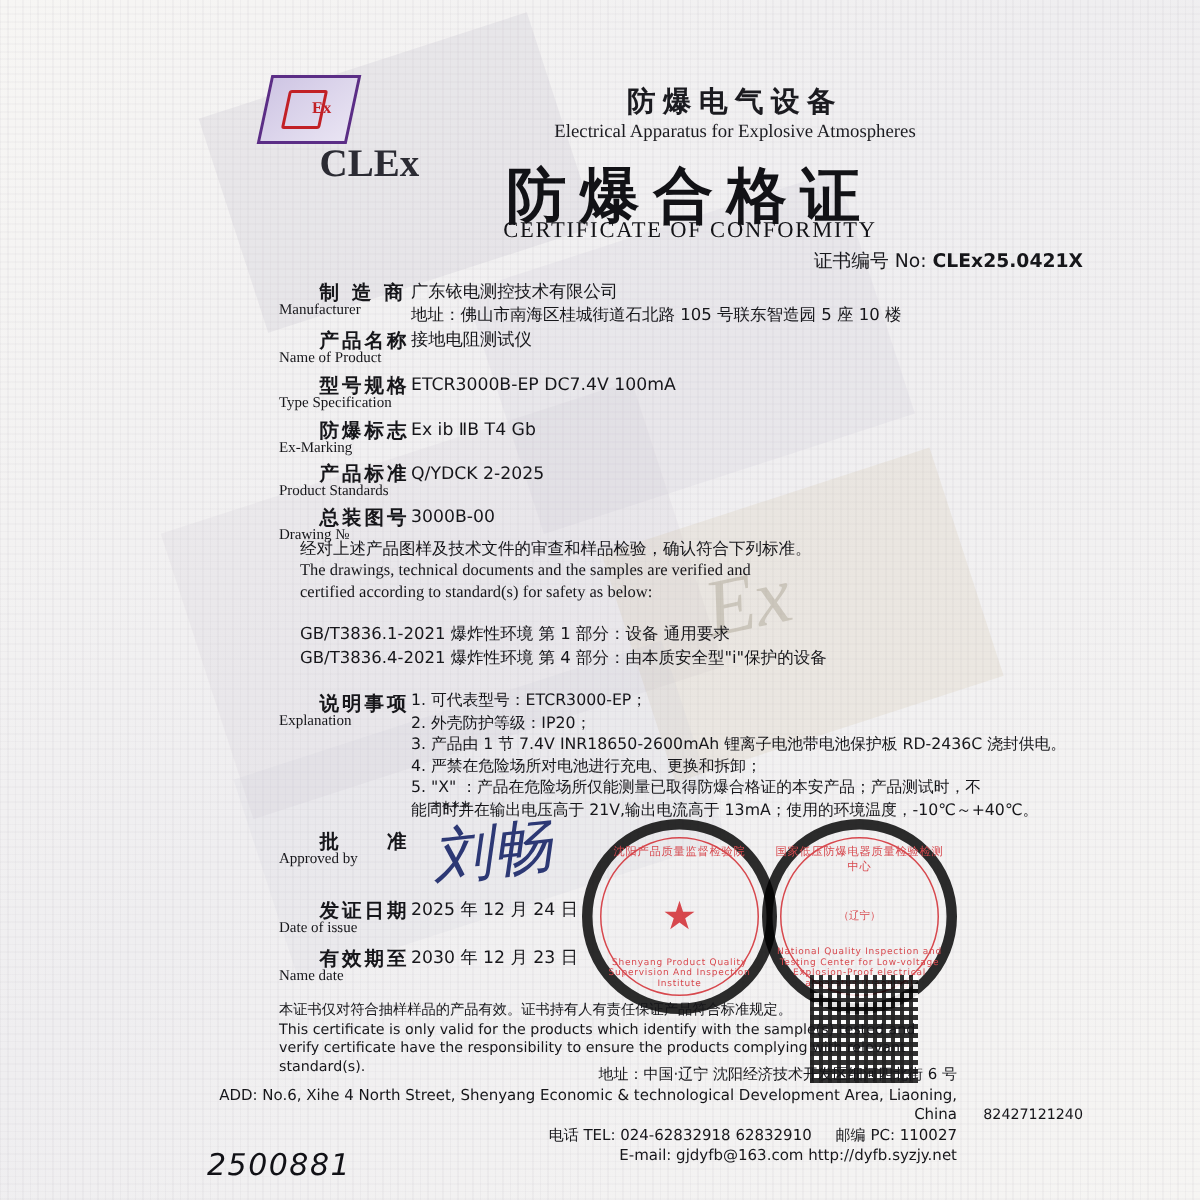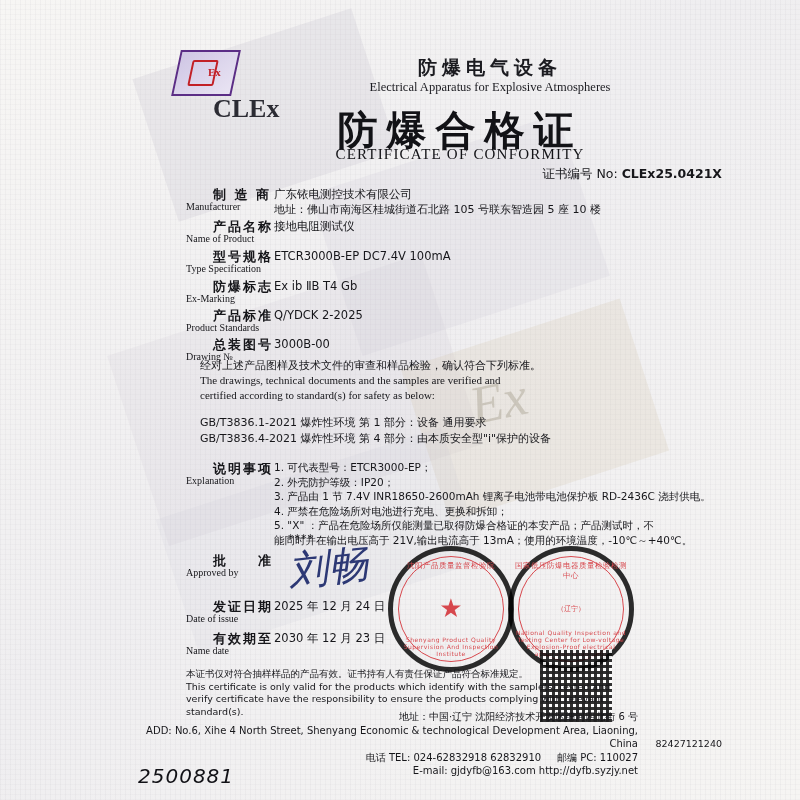--- a/index.html
+++ b/index.html
@@ -248,21 +248,21 @@
     font-style: italic;
     transform: rotate(-6deg);
     opacity: 0.92;
     white-space: nowrap;
   }
 
   
   .seal {
     position: absolute;
     border-radius: 50%;
-    border: 5px solid #000000;
+    border: 7px solid #000000;
     color: #d2232a;
     opacity: 0.82;
   }
   .seal-left {
     left: 388px; top: 546px;
     width: 116px; height: 116px;
   }
   .seal-right {
     left: 508px; top: 546px;
     width: 116px; height: 116px;

